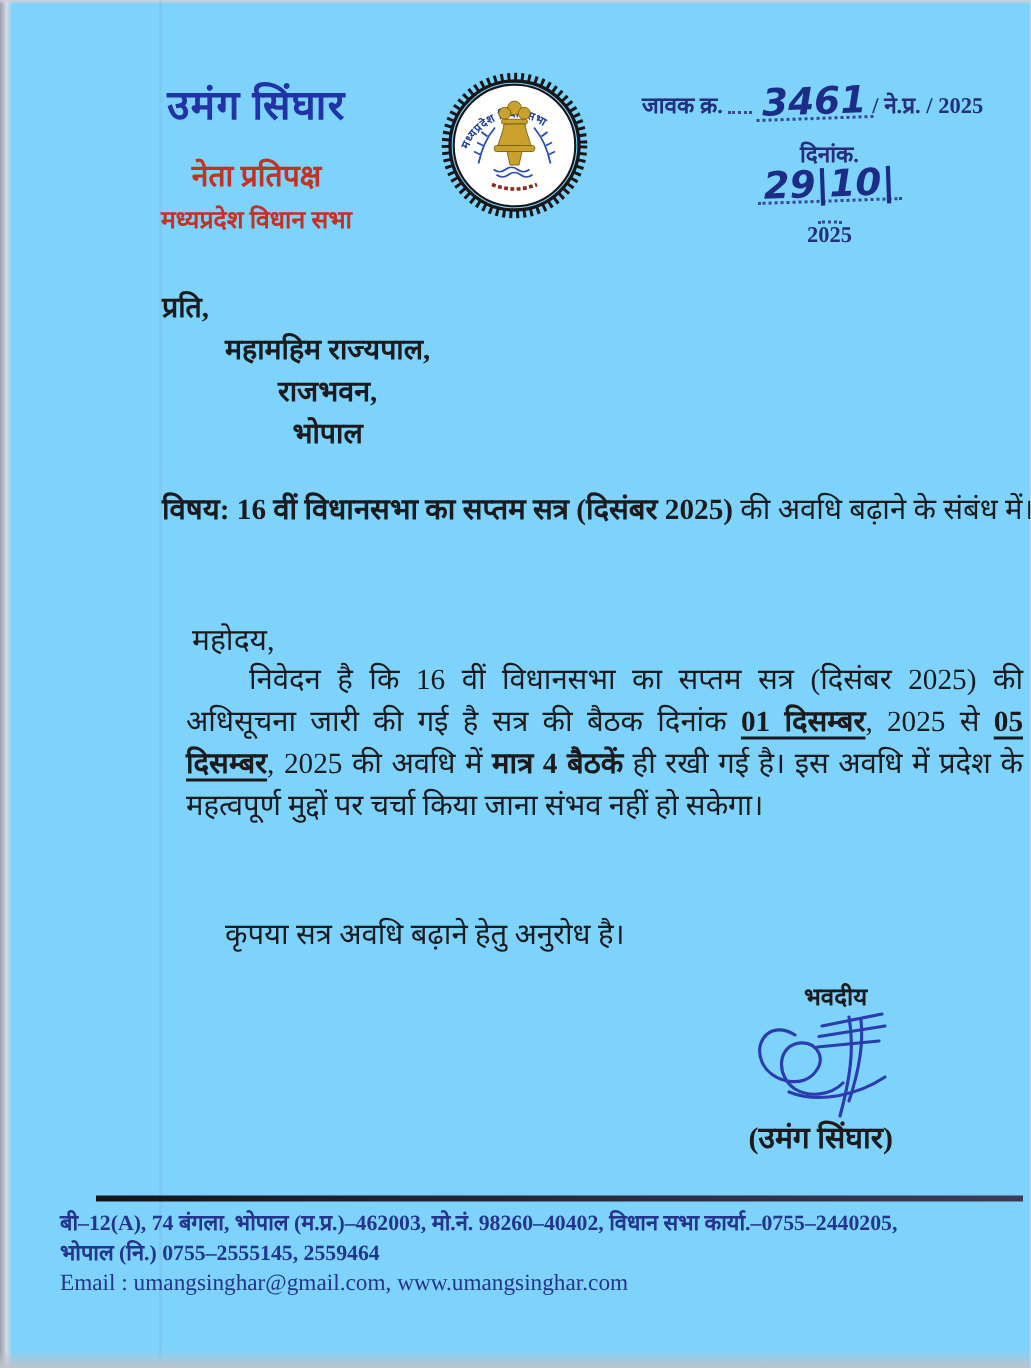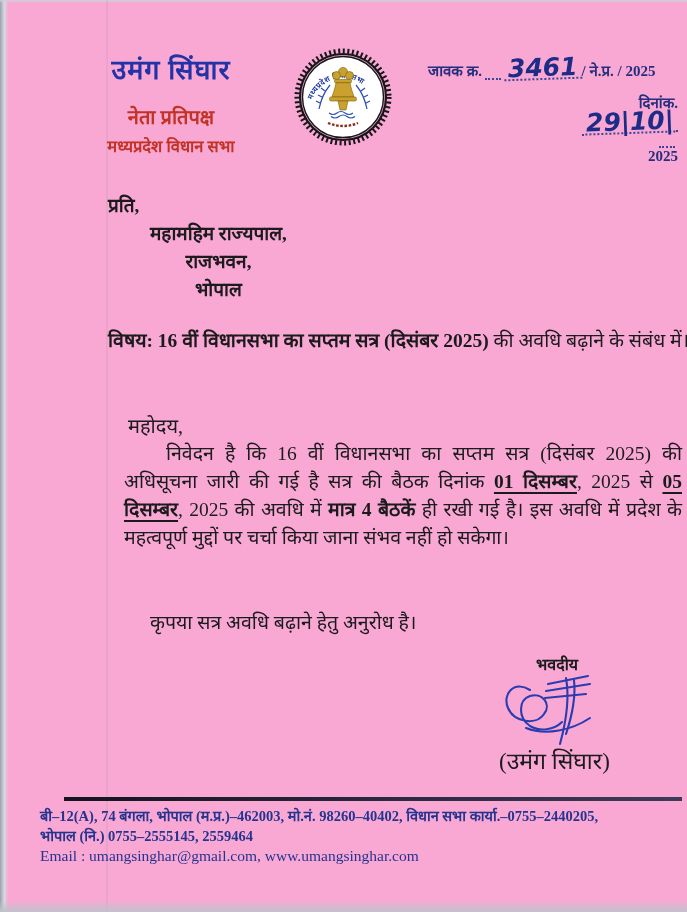--- a/index.html
+++ b/index.html
@@ -1,38 +1,38 @@
 <!DOCTYPE html>
 <html><head>
 <meta charset="utf-8">
 <style>
   html,body{margin:0;padding:0;background:#e8e8ec;}
   .page{
     position:relative; width:687px; height:912px; margin:0 auto;
-    background:#f9a8d4; overflow:hidden;
+    background:#7dd3fc; overflow:hidden;
     font-family:"Liberation Serif","DejaVu Serif",serif;
     color:#1b1b1d;
   }
   
   .edge-left{position:absolute;left:0;top:0;bottom:0;width:8px;
     background:linear-gradient(90deg,#9aa0ac,#d8dae2 55%,rgba(216,218,226,0));}
   .edge-top{position:absolute;left:0;top:0;right:0;height:3px;
     background:linear-gradient(180deg,#cfd1d9,rgba(207,209,217,0));}
   .edge-bottom{position:absolute;left:0;bottom:0;right:0;height:12px;
     background:linear-gradient(0deg,#c0c2ca,rgba(192,194,202,0));}
   .crease{position:absolute;left:106px;top:0;bottom:0;width:2px;
     background:rgba(140,142,158,0.14);}
   
   .header-left{position:absolute;left:58px;top:50px;width:226px;text-align:center;}
   .lh-name{font-size:27px;font-weight:bold;color:#2133a6;letter-spacing:1px;}
   .lh-title{font-size:20px;font-weight:bold;color:#c23325;margin-top:16px;}
   .lh-org{font-size:16.5px;font-weight:bold;color:#c23325;margin-top:4px;}
   .emblem{position:absolute;left:293px;top:46px;width:100px;height:102px;}
   .header-right{position:absolute;left:428px;top:58px;width:250px;color:#252f7d;}
-  .ref-row{display:flex;align-items:flex-end;font-size:15px;font-weight:bold;}
+  .ref-row{display:flex;align-items:center;font-size:15px;font-weight:bold;}
   .ref-row + .ref-row{margin-top:12px;flex-direction:column;}
   .hand{
     font-family:"DejaVu Sans",sans-serif;font-style:italic;font-weight:bold;
     color:#1d2c86;font-size:25px;line-height:20px;display:inline-block;
     transform:rotate(-2deg);padding:0 4px;
     border-bottom:2px dotted #3a4796;
   }
   .dots{display:inline-block;width:16px;border-bottom:2px dotted #3a4796;height:12px;margin:0 3px;}
   
   .recipient{position:absolute;left:108px;top:192px;font-size:19px;font-weight:bold;line-height:28px;}
@@ -45,21 +45,21 @@
   .salutation{position:absolute;left:108px;top:412px;font-size:20px;margin-left:20px;}
   .para1{position:absolute;left:108px;top:440px;width:558px;
     font-size:19.5px;line-height:28px;text-align:justify;text-indent:42px;margin-left:16px;}
   .seg-bold{font-weight:bold;}
   .seg-bold-underline{font-weight:bold;text-decoration:underline;
     text-decoration-thickness:2px;text-underline-offset:4px;}
   .para2{position:absolute;left:150px;top:608px;font-size:19.5px;}
   
   .closing{position:absolute;left:536px;top:653px;font-size:16px;font-weight:bold;}
   .sig{position:absolute;left:493px;top:672px;width:116px;height:80px;}
-  .sig-name{position:absolute;left:499px;top:744px;font-size:23px;font-weight:normal;}
+  .sig-name{position:absolute;left:499px;top:744px;font-size:20px;font-weight:bold;}
   
   .footer-rule{position:absolute;left:64px;top:797px;width:618px;height:4px;
     background:linear-gradient(90deg,#14141f,#2c2c44 60%,#3c3c58);}
   .footer{position:absolute;left:40px;top:806px;width:608px;
     color:#24348f;font-size:14.5px;font-weight:bold;line-height:20px;}
   .footer .f3{font-family:"Liberation Serif",serif;font-weight:normal;font-size:15.5px;}
 </style>
 </head>
 <body>
 

